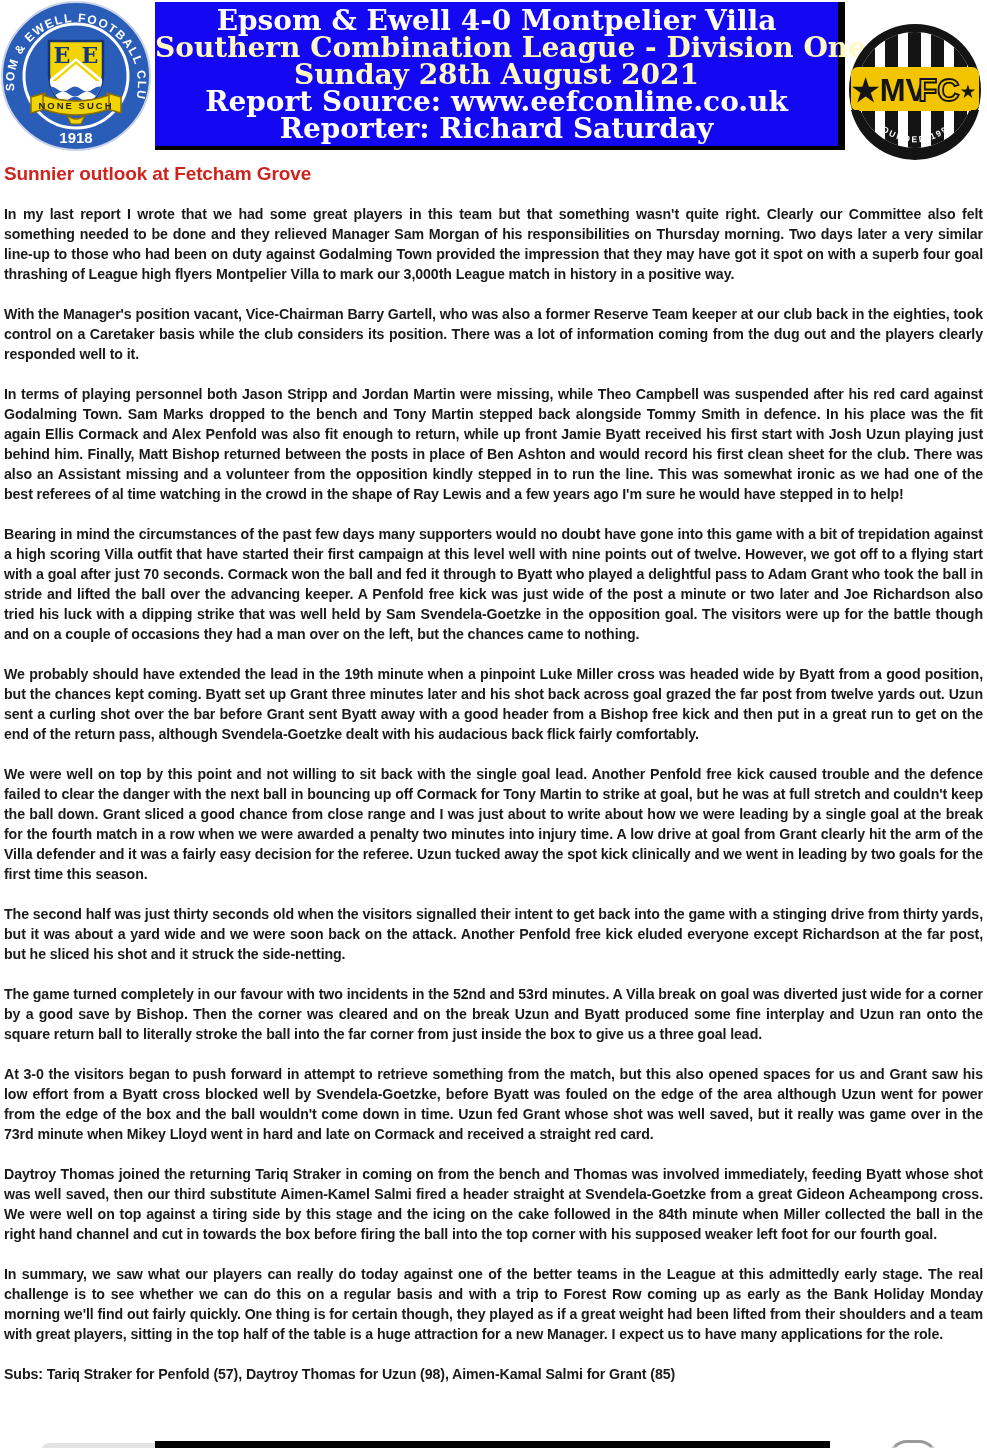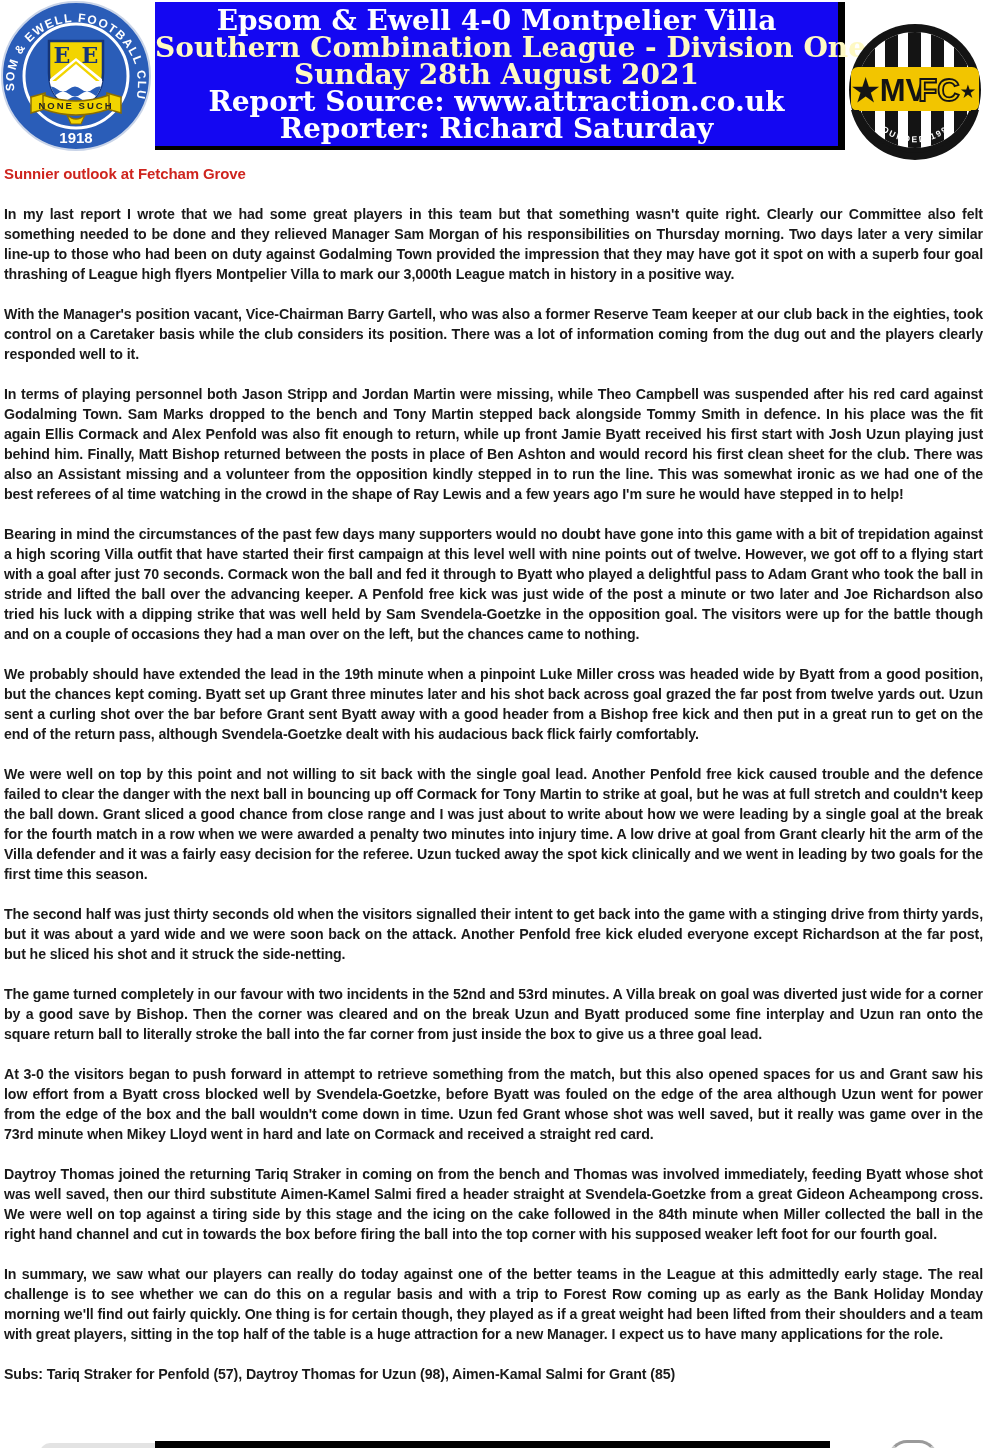--- a/index.html
+++ b/index.html
@@ -21,21 +21,21 @@
     font-size:28px;line-height:27px;white-space:nowrap;
   }
   .banner-line.white{color:#ffffff;}
   .banner-line.yellow{color:#fef9c3;}
   
   .report{
     position:absolute;top:164px;left:4px;width:979px;
     color:#1a1a1a;font-weight:700;font-size:14.2px;line-height:20px;
     letter-spacing:-0.1px;text-align:justify;
   }
-  .headline{color:#ce241e;font-size:15px;margin:0 0 21px 0;text-align:left;}
+  .headline{color:#ce241e;font-size:19px;margin:0 0 21px 0;text-align:left;}
   .report p{margin:0 0 20px 0;}
   
   .next-banner-bar{position:absolute;left:155px;top:1441px;width:675px;height:7px;background:#000;}
   .next-badge-left{position:absolute;left:40px;top:1443px;width:175px;height:14px;
     background:#e3e3e3;border-radius:10px 10px 0 0;}
   .next-badge-right{position:absolute;left:888px;top:1440px;width:44px;height:16px;
     border:3px solid #9a9a9a;border-bottom:none;border-left-color:#c5c5c5;border-right-color:#c5c5c5;
     border-radius:22px 22px 0 0;background:#fff;}
 </style>
 </head>
@@ -75,21 +75,21 @@
       <path d="M42,94 q33,12 66,0 l0,14 q-33,12 -66,0 z" fill="#f2d400" stroke="#8a6d00" stroke-width="1.5"></path>
       <text x="75" y="108" text-anchor="middle" font-family="Liberation Sans, sans-serif" font-size="9.5" font-weight="bold" fill="#222222" letter-spacing="2">NONE SUCH</text>
       <path d="M66,114 q9,8 18,0 l-4,9 h-10 z" fill="#f2d400" stroke="#8a6d00" stroke-width="1.2"></path>
     </svg>
   </div>
 
   <div class="banner">
     <div class="banner-line white">Epsom &amp; Ewell 4-0 Montpelier Villa</div>
     <div class="banner-line yellow">Southern Combination League - Division One</div>
     <div class="banner-line yellow">Sunday 28th August 2021</div>
-    <div class="banner-line white">Report Source: www.attraction.co.uk</div>
+    <div class="banner-line white">Report Source: www.eefconline.co.uk</div>
     <div class="banner-line white">Reporter: Richard Saturday</div>
   </div>
 
   <div class="badge-right">
     <svg width="140" height="150" viewBox="0 0 140 150">
       <defs>
         <clipPath id="mvclip">
             <circle cx="70" cy="76" r="58"></circle>
           </clipPath>
         <path id="mvbottomarc" d="M 22,100 A 55,55 0 0 0 118,100" fill="none"></path>

